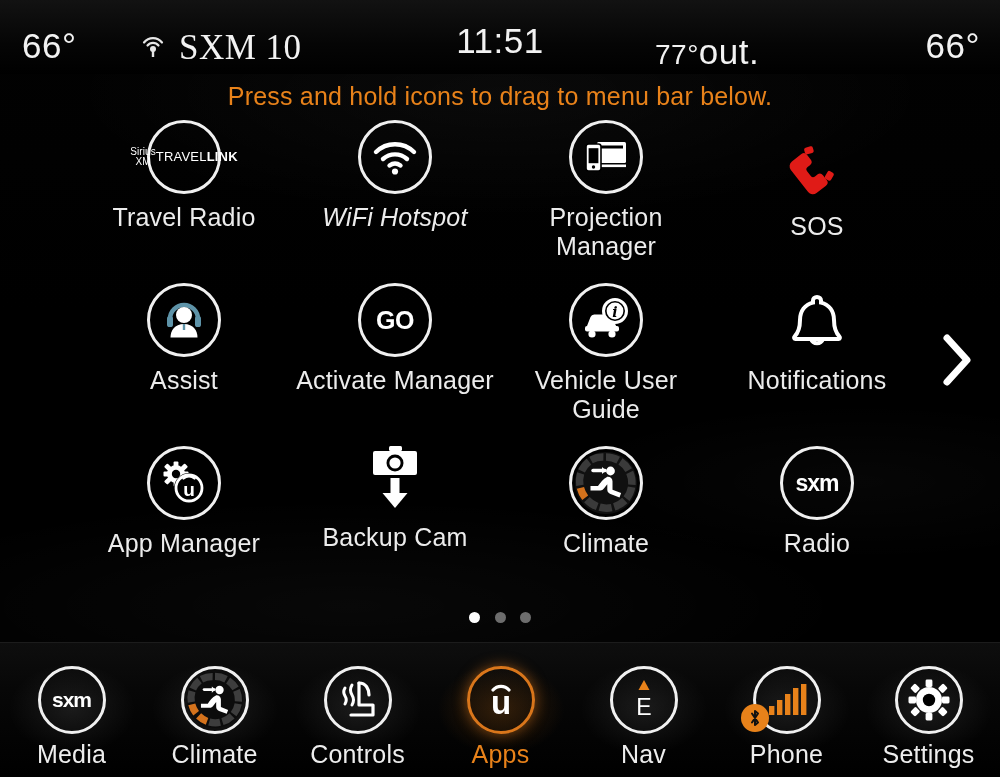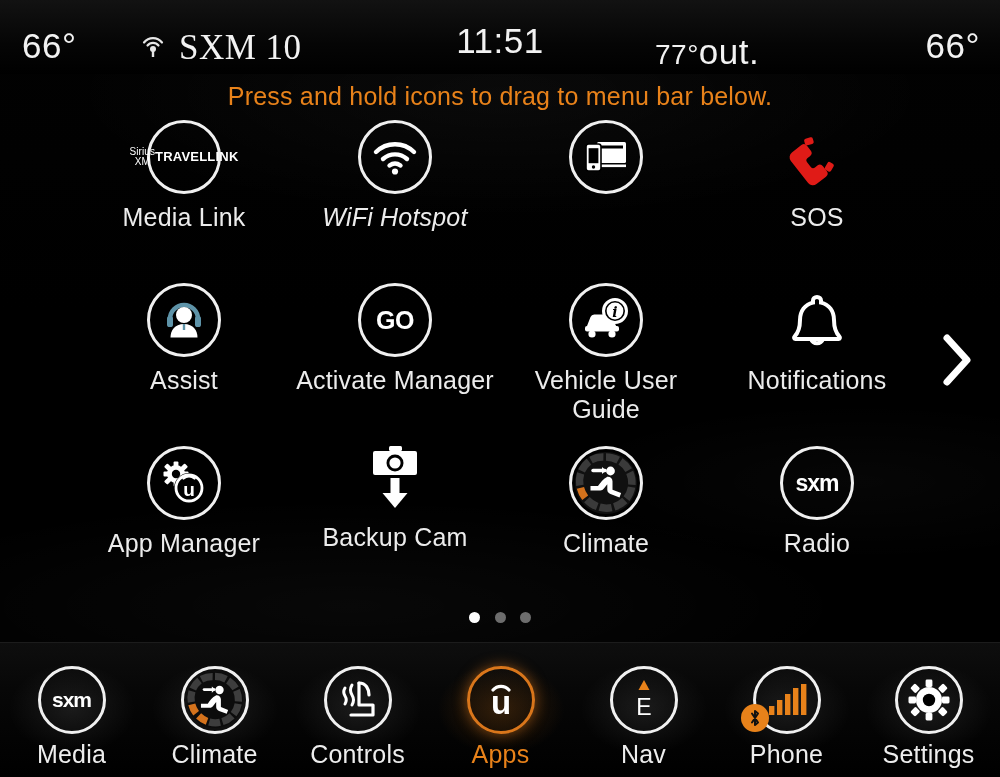--- a/index.html
+++ b/index.html
@@ -39,21 +39,21 @@
   .app .lbl{margin-top:9px;color:#ececec;font-size:25px;line-height:29px;letter-spacing:.2px;
      white-space:pre-line;}
 
   .ring{position:absolute;left:0;top:0;width:100%;height:100%;border:3px solid #f0f0f0;
      border-radius:50%;box-sizing:border-box;}
 
   
   .tl-wrap{position:absolute;left:0;top:0;width:100%;height:100%;display:flex;flex-direction:row;
      align-items:center;justify-content:center;color:#fff;line-height:1.05;}
   .tl-wrap .t1{font-size:10px;letter-spacing:.1px;}
-  .tl-wrap .t2{font-size:13px;font-weight:bold;letter-spacing:.2px;}
+  .tl-wrap .t2{font-size:13px;font-weight:normal;letter-spacing:.2px;}
   .tl-wrap .t3{font-size:13px;font-weight:bold;letter-spacing:.2px;}
 
   .go-txt{position:absolute;left:0;top:0;width:100%;height:100%;display:flex;align-items:center;
      justify-content:center;color:#fff;font-size:25px;font-weight:bold;letter-spacing:-.5px;}
   .sxm-txt{position:absolute;left:0;top:0;width:100%;height:100%;display:flex;align-items:center;
      justify-content:center;color:#fff;font-size:23px;font-weight:bold;letter-spacing:-1px;}
 
   svg{display:block;overflow:visible;}
   .ic{position:absolute;left:50%;top:50%;transform:translate(-50%,-50%);}
 
@@ -114,21 +114,21 @@
 
     <div class="app" style="left:79px;top:8px;">
       <div class="ico">
         <div class="ring"></div>
         <div class="tl-wrap">
           <div class="t1">Sirius XM</div>
           <div class="t2">TRAVEL</div>
           <div class="t3">LINK</div>
         </div>
       </div>
-      <div class="lbl">Media Link</div>
+      <div class="lbl">Travel Radio</div>
     </div>
 
     <div class="app" style="left:290px;top:8px;font-style:italic;">
       <div class="ico">
         <div class="ring"></div>
         <svg class="ic" width="46" height="36" viewBox="0 0 46 36">
           <path d="M4 13 A27 27 0 0 1 42 13" stroke="#fff" stroke-width="4.4" fill="none" stroke-linecap="round"></path>
           <path d="M11 20 A18 18 0 0 1 35 20" stroke="#fff" stroke-width="4.4" fill="none" stroke-linecap="round"></path>
           <path d="M17.5 26.5 A9.5 9.5 0 0 1 28.5 26.5" stroke="#fff" stroke-width="4.4" fill="none" stroke-linecap="round"></path>
           <circle cx="23" cy="32.5" r="3.1" fill="#fff"></circle>
@@ -142,23 +142,25 @@
         <div class="ring"></div>
         <svg class="ic" width="44" height="34" viewBox="0 0 44 34">
           <rect x="13" y="2" width="29" height="21" rx="1.5" fill="#fff"></rect>
           <rect x="16" y="5.5" width="23" height="3" fill="#000"></rect>
           <rect x="13" y="24.5" width="29" height="2.6" fill="#fff"></rect>
           <rect x="2" y="4" width="15" height="27" rx="2.6" fill="#fff" stroke="#000" stroke-width="1.6"></rect>
           <rect x="4.6" y="8.2" width="9.8" height="15" fill="#000"></rect>
           <circle cx="9.5" cy="27" r="1.7" fill="#000"></circle>
         </svg>
       </div>
-    </div>
-
-    <div class="app" style="left:712px;top:8px;">
+      <div class="lbl">Projection
+Manager</div>
+    </div>
+
+    <div class="app" style="left:712px;top:17px;">
       <div class="ico">
         <svg class="ic" width="74" height="70" viewBox="0 0 74 70">
           <g transform="rotate(-38 37 35)">
             <path d="M20 16 h12 a4 4 0 0 1 4 4 v6 a4 4 0 0 1 -4 4 h-3 a3 3 0 0 0 -3 3 v6
                      a3 3 0 0 0 3 3 h3 a4 4 0 0 1 4 4 v6 a4 4 0 0 1 -4 4 h-12
                      a6 6 0 0 1 -6 -6 v-28 a6 6 0 0 1 6 -6 z" fill="#e01b17"></path>
             <rect x="36" y="14" width="9" height="7" rx="2" fill="#e01b17" transform="rotate(22 40 17)"></rect>
             <rect x="36" y="47" width="9" height="7" rx="2" fill="#e01b17" transform="rotate(-22 40 50)"></rect>
           </g>
         </svg>

